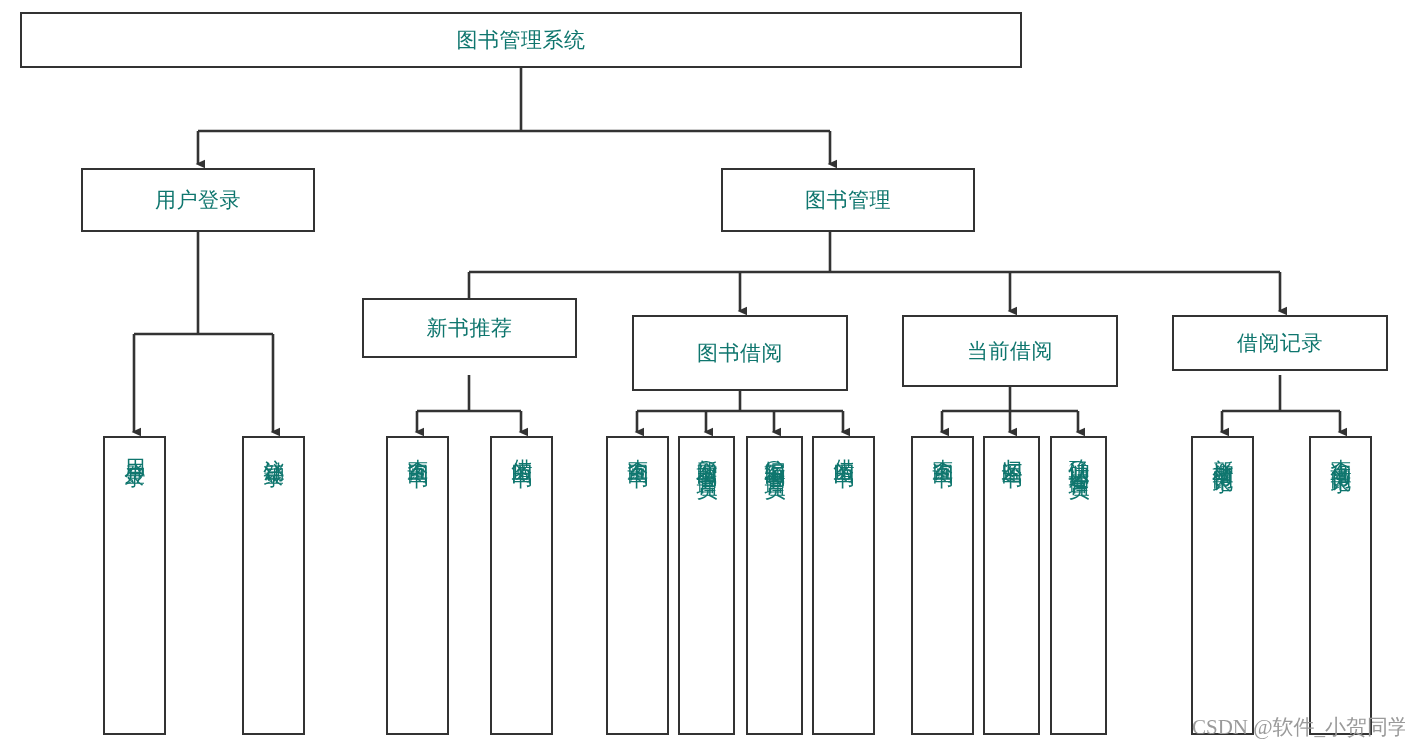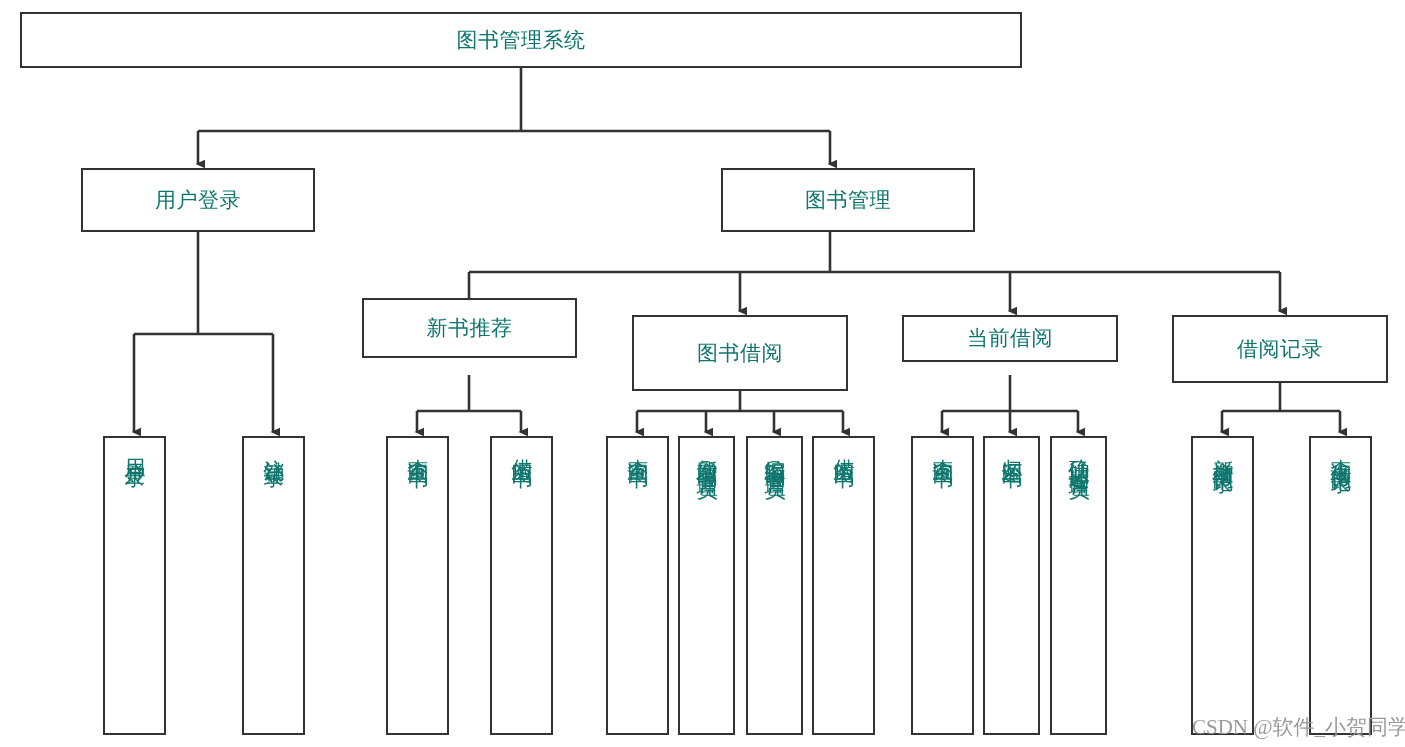--- a/index.html
+++ b/index.html
@@ -140,25 +140,25 @@
   </div>
 
   <div class="node-box horiz" style="left:362px; top:298px; width:215px; height:60px;">
     <span class="node-label">新书推荐</span>
   </div>
 
   <div class="node-box horiz" style="left:632px; top:315px; width:216px; height:76px;">
     <span class="node-label">图书借阅</span>
   </div>
 
-  <div class="node-box horiz" style="left:902px; top:315px; width:216px; height:47px;">
+  <div class="node-box horiz" style="left:902px; top:315px; width:216px; height:72px;">
     <span class="node-label">当前借阅</span>
   </div>
 
-  <div class="node-box horiz" style="left:1172px; top:315px; width:216px; height:68px;">
+  <div class="node-box horiz" style="left:1172px; top:315px; width:216px; height:56px;">
     <span class="node-label">借阅记录</span>
   </div>
 
   <div class="node-box vert" style="left:103px; top:436px; width:63px; height:299px;">
     <span class="node-label">用户登录</span>
   </div>
 
   <div class="node-box vert" style="left:242px; top:436px; width:63px; height:299px;">
     <span class="node-label">注销登录</span>
   </div>

